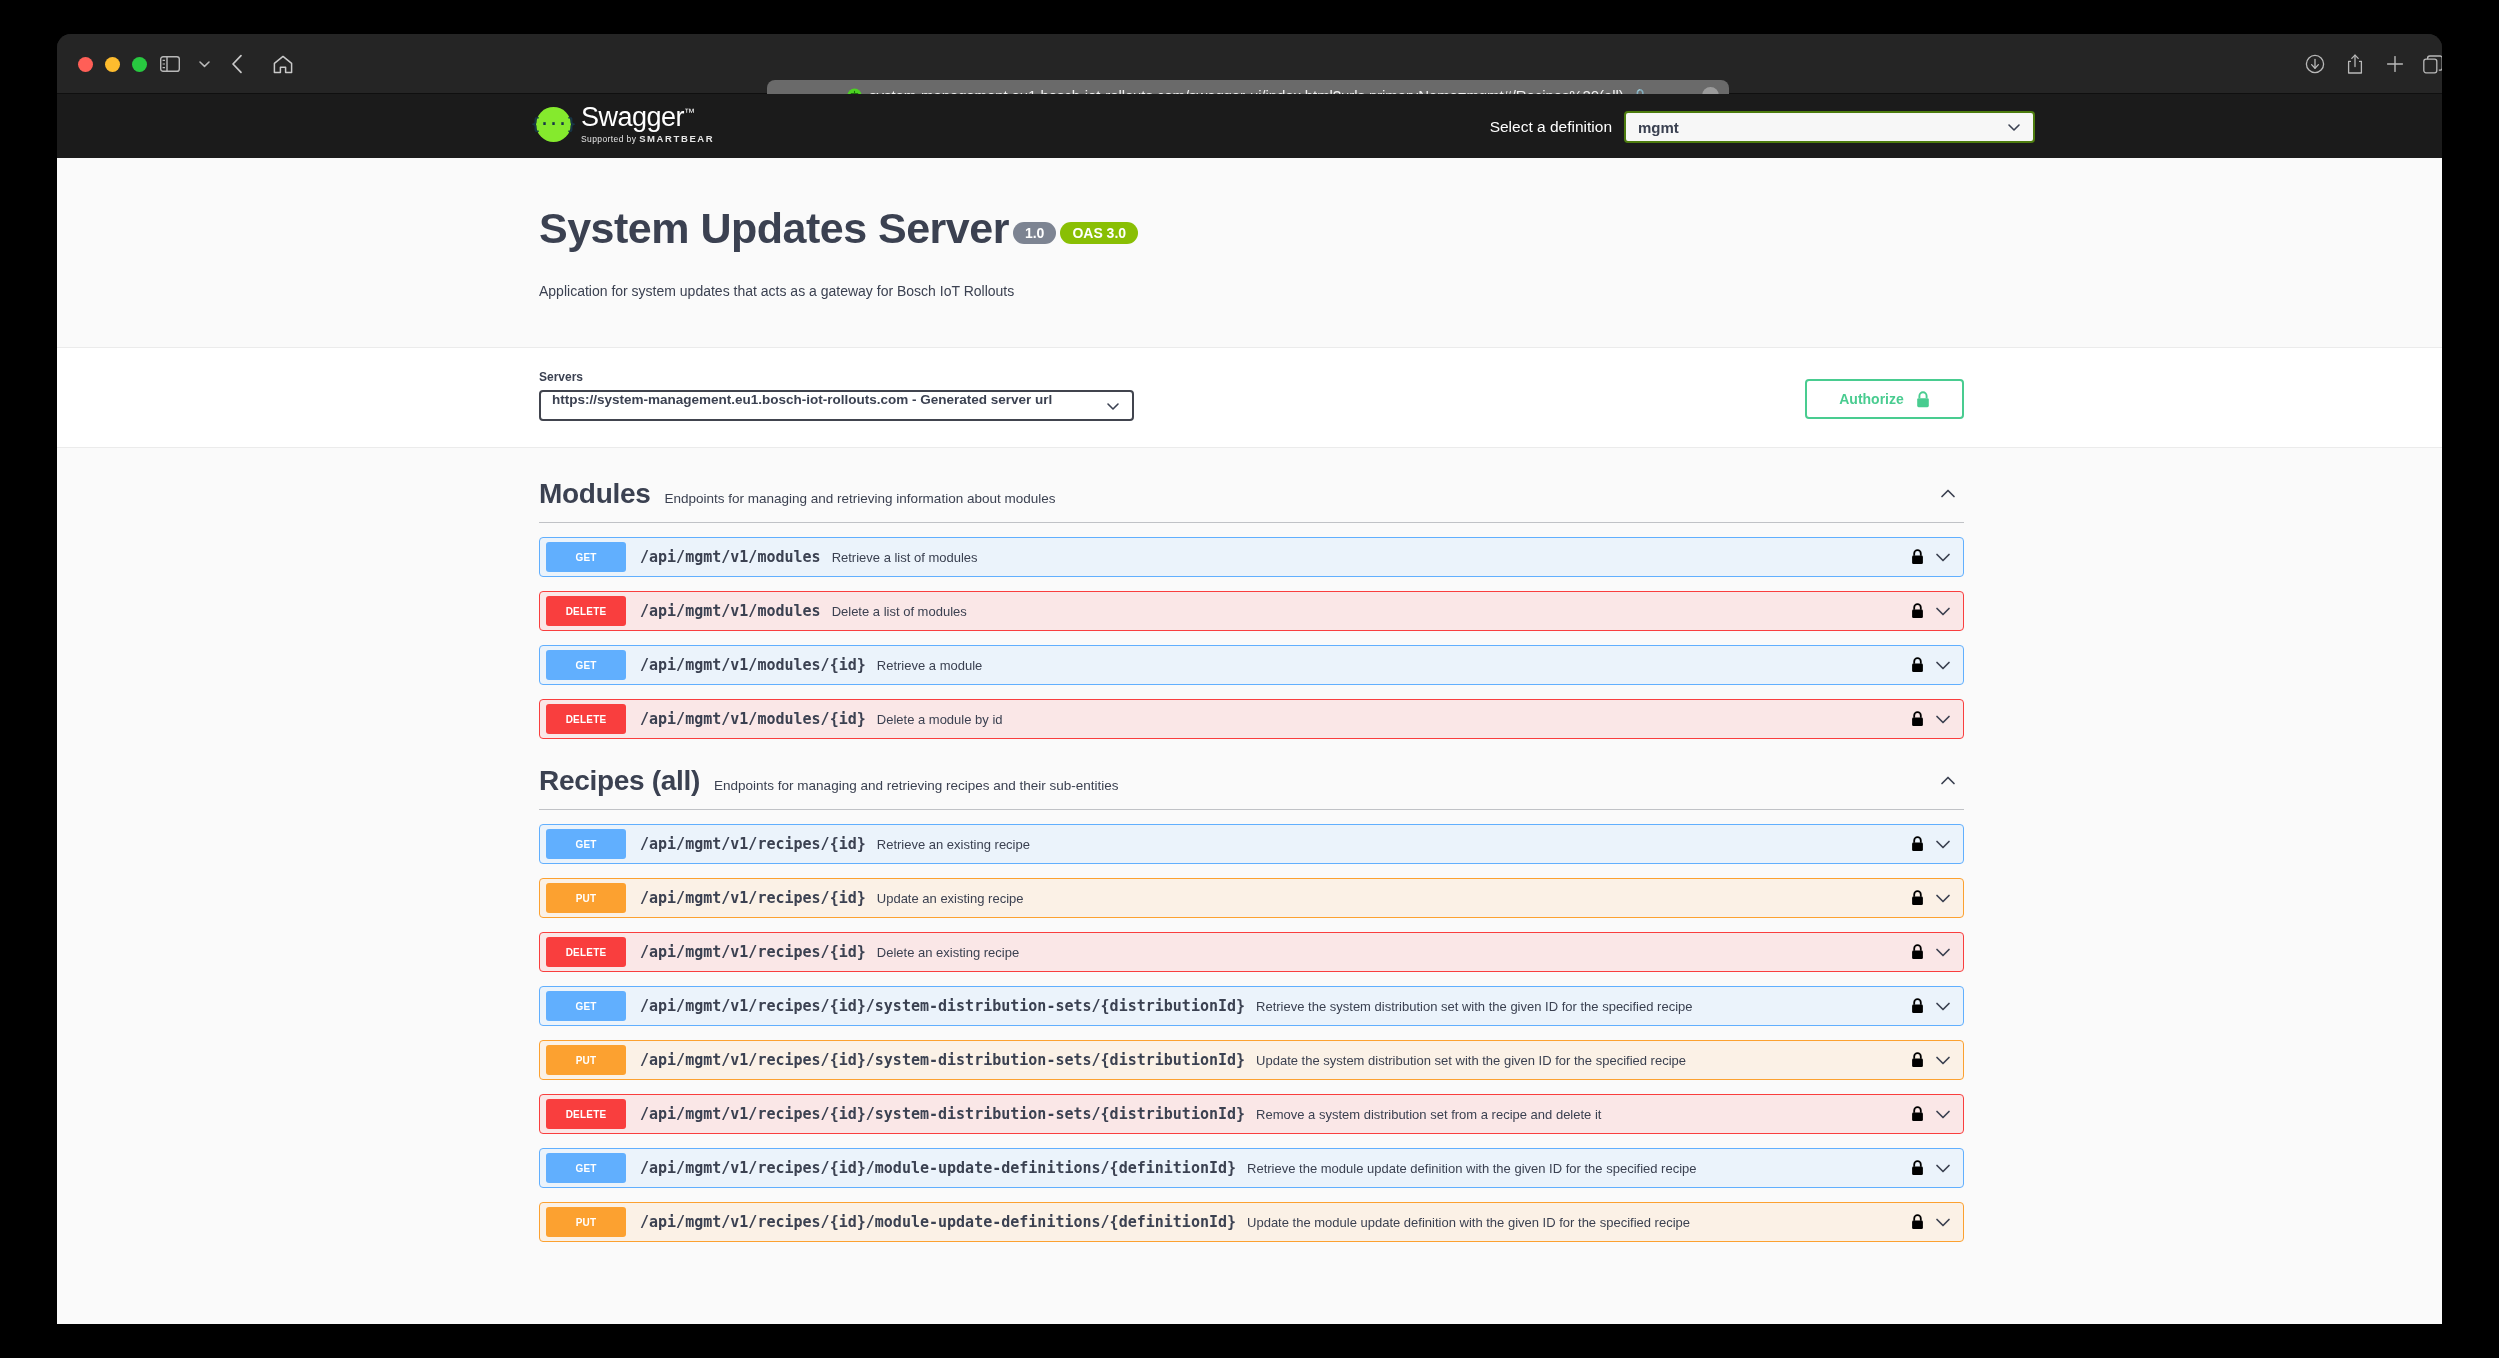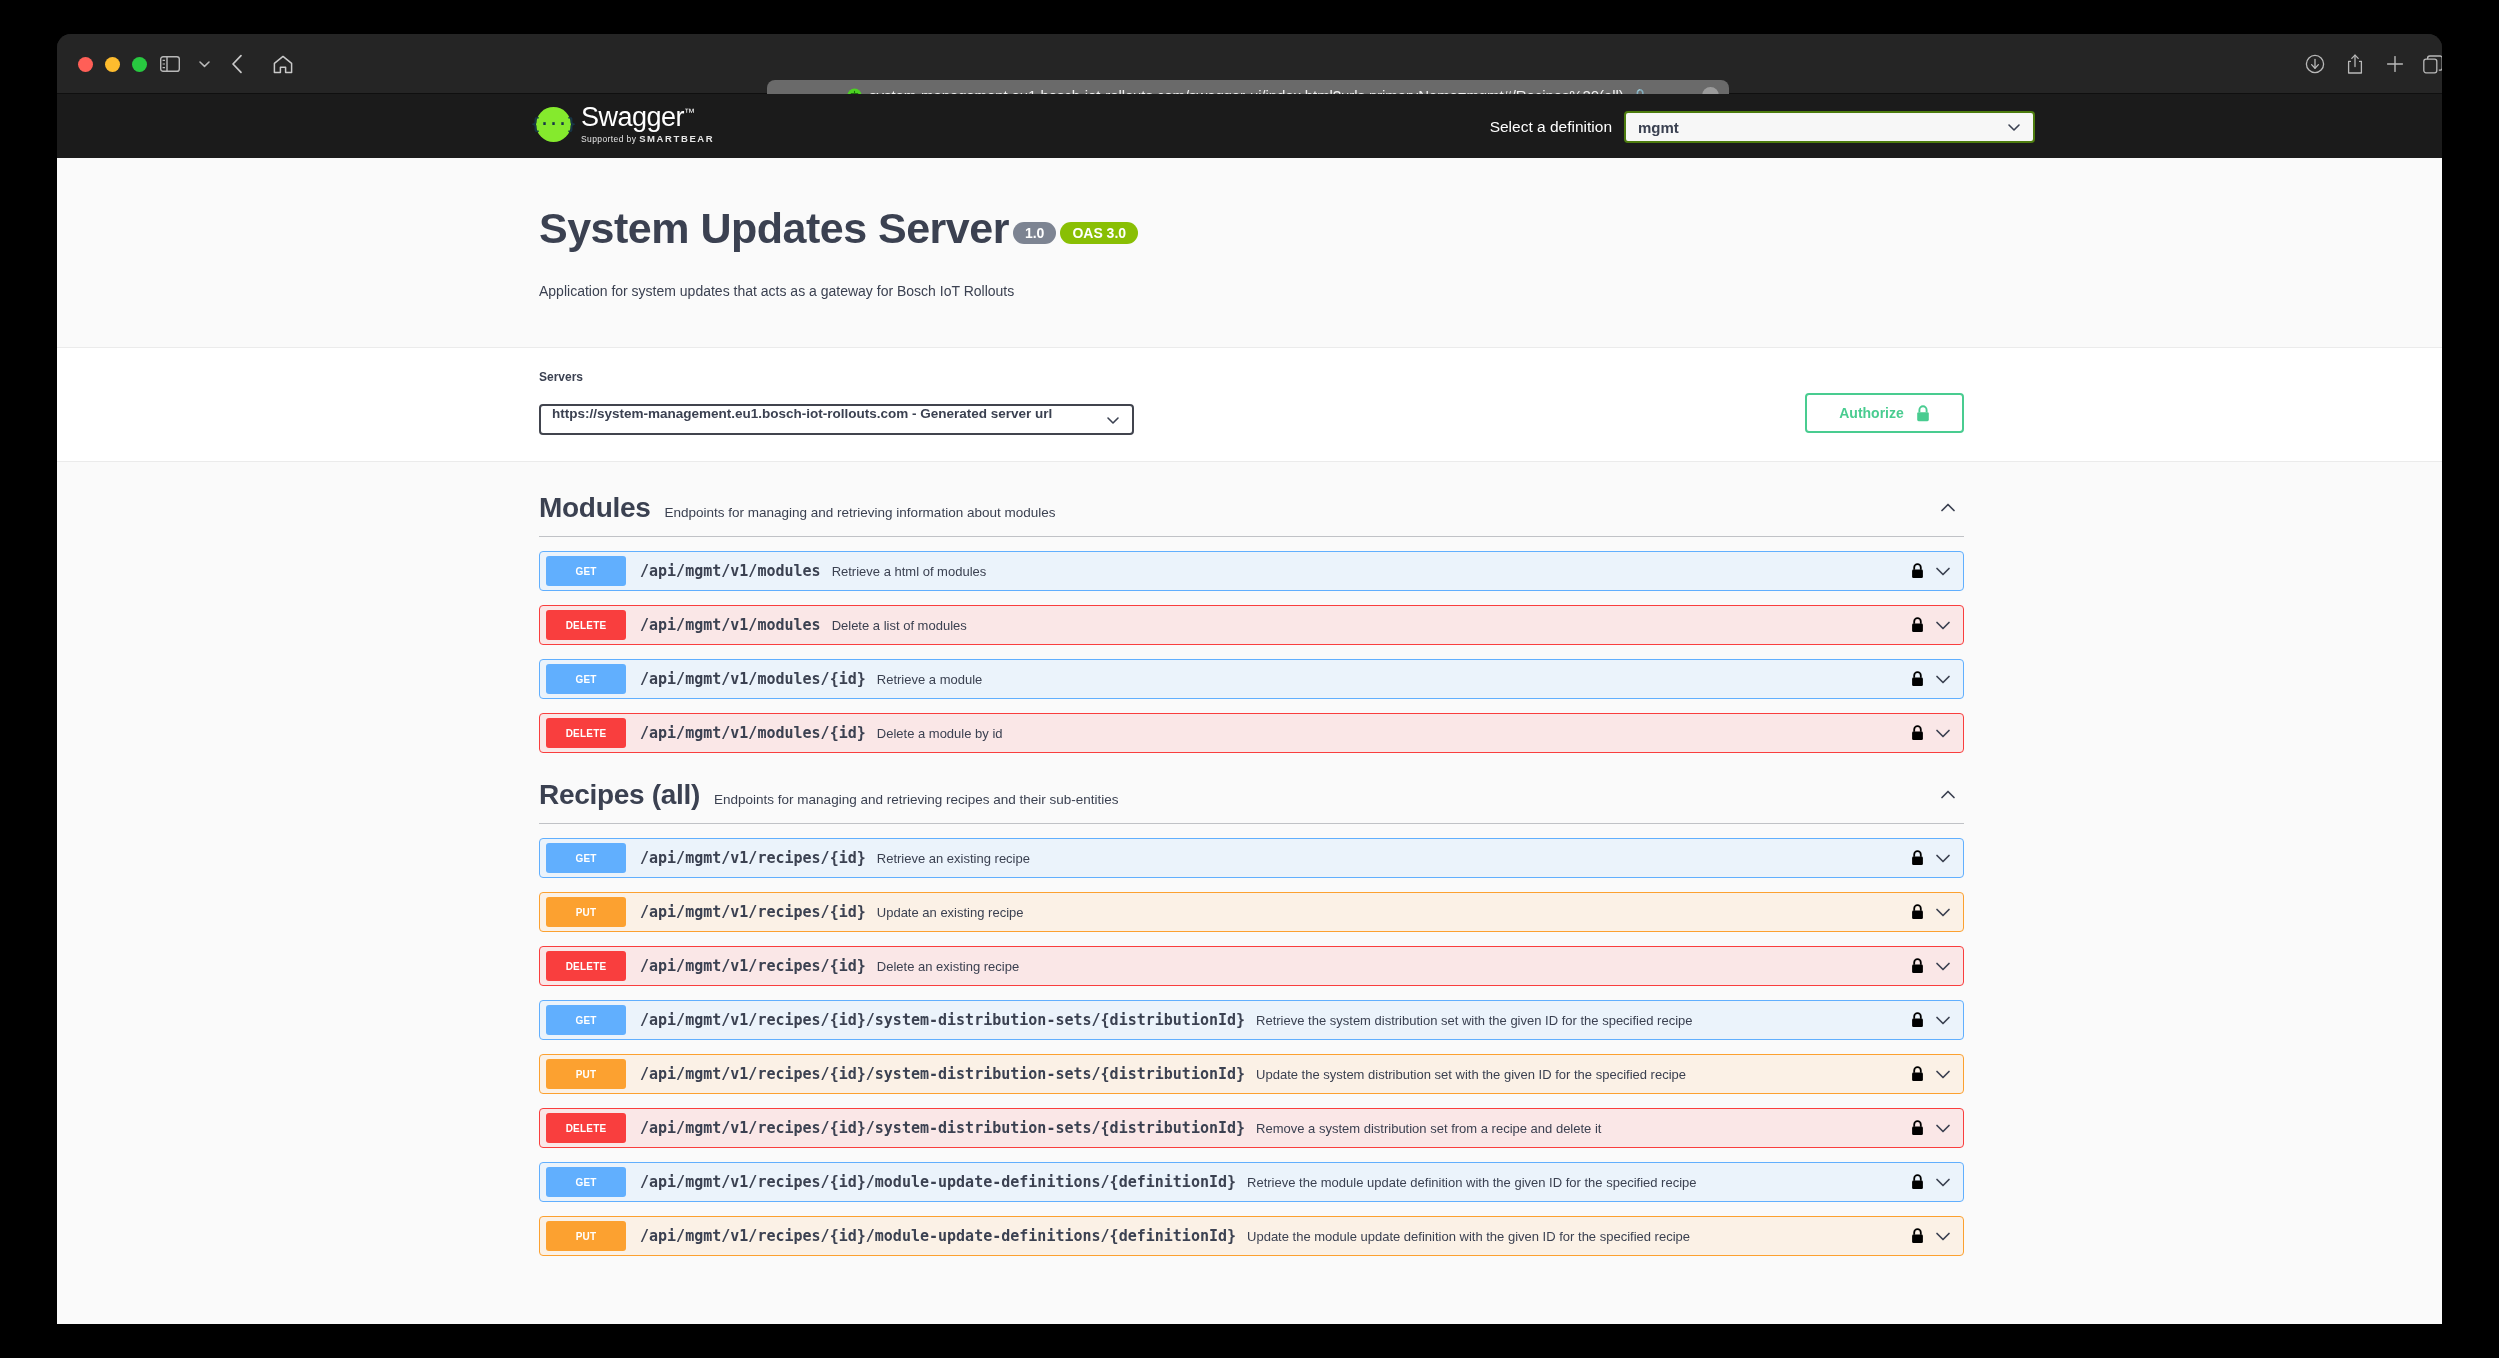--- a/index.html
+++ b/index.html
@@ -264,21 +264,21 @@
     margin: 0 auto;
     padding-left: 4px;
     display: flex;
     align-items: flex-end;
     justify-content: space-between;
   }
   .servers-label {
     font-size: 12px;
     font-weight: bold;
     color: #3b4151;
-    margin-bottom: 20px;
+    margin-bottom: 6px;
   }
   .servers-select {
     width: 595px;
     height: 31px;
     border: 2px solid #41444e;
     border-radius: 4px;
     background: #ffffff;
     display: flex;
     align-items: flex-start;
     padding: 0 11px;
@@ -548,21 +548,21 @@
               <div class="tag-header">
                 <span class="tag-name">Modules</span>
                 <span class="tag-desc">Endpoints for managing and retrieving information about modules</span>
                 <span class="tag-toggle"><svg width="20" height="20" viewBox="0 0 20 20" fill="none" stroke="#3b4151" stroke-width="1.7" stroke-linecap="round" stroke-linejoin="round">
                     <polyline points="4,12.5 10,6.5 16,12.5"></polyline>
                   </svg></span>
               </div>
               <div class="op-row op-get">
                 <span class="method">GET</span>
                 <span class="op-path">/api/mgmt/v1/modules</span>
-                <span class="op-summary">Retrieve a html of modules</span>
+                <span class="op-summary">Retrieve a list of modules</span>
                 <span class="op-right">
                   <span class="lock-black">
                     <svg width="13" height="16" viewBox="0 0 13 16">
                       <path d="M3.2 6.8 V4.5 a3.3 3.3 0 0 1 6.6 0 V6.8" fill="none" stroke="#000" stroke-width="1.8"></path>
                       <rect x="1.1" y="6.6" width="10.8" height="8.5" rx="1.3" fill="#000"></rect>
                     </svg>
                   </span>
                   <span class="op-chevron">
                     <svg width="20" height="20" viewBox="0 0 20 20" fill="none" stroke="#3b4151" stroke-width="1.7" stroke-linecap="round" stroke-linejoin="round">
                       <polyline points="4,7.5 10,13.5 16,7.5"></polyline>

